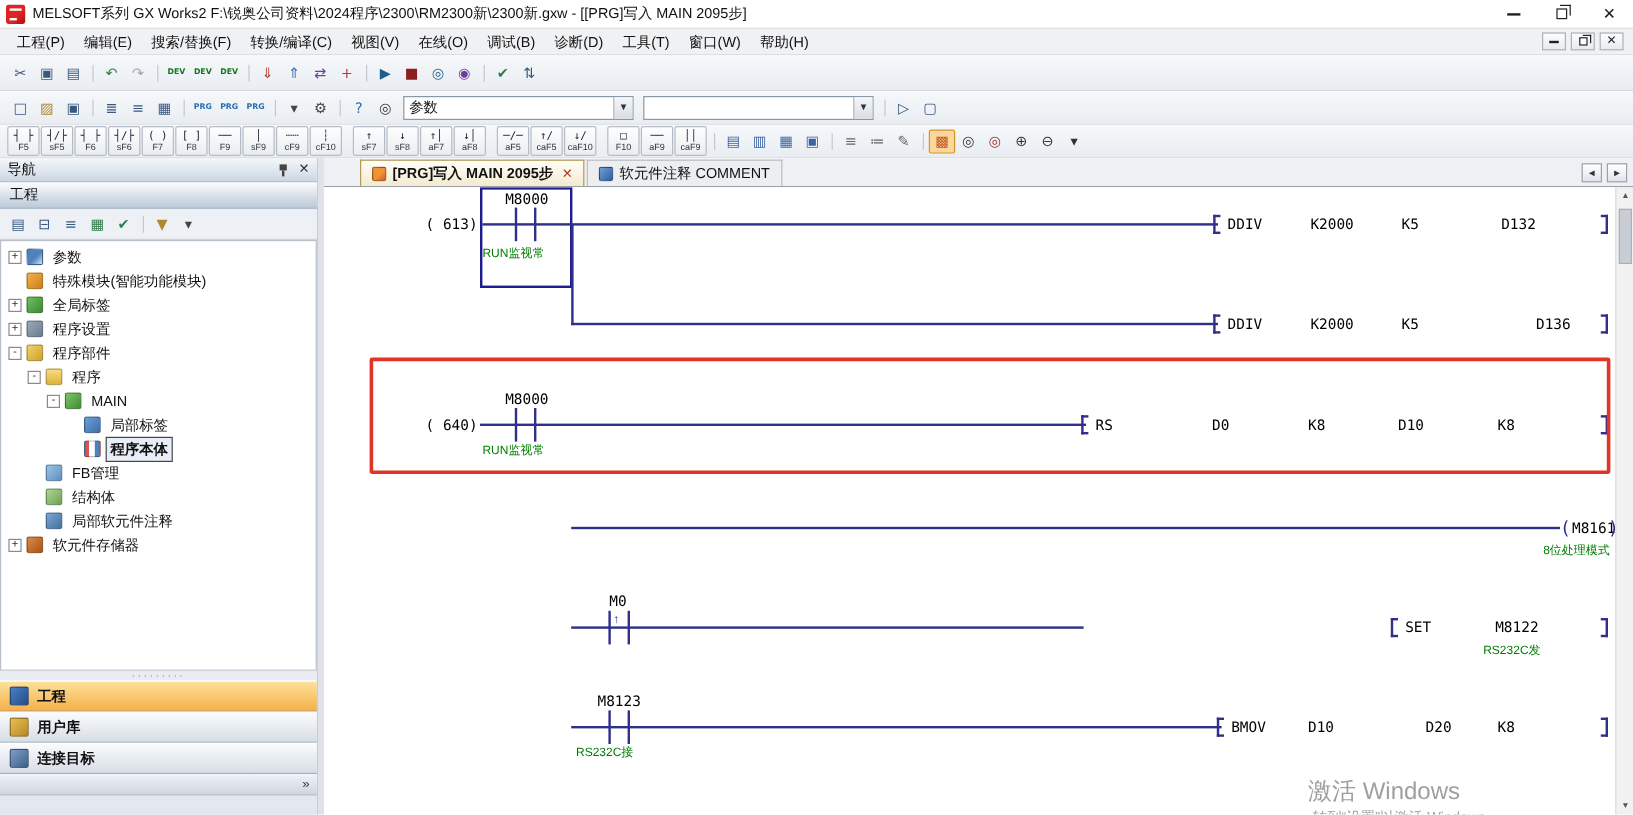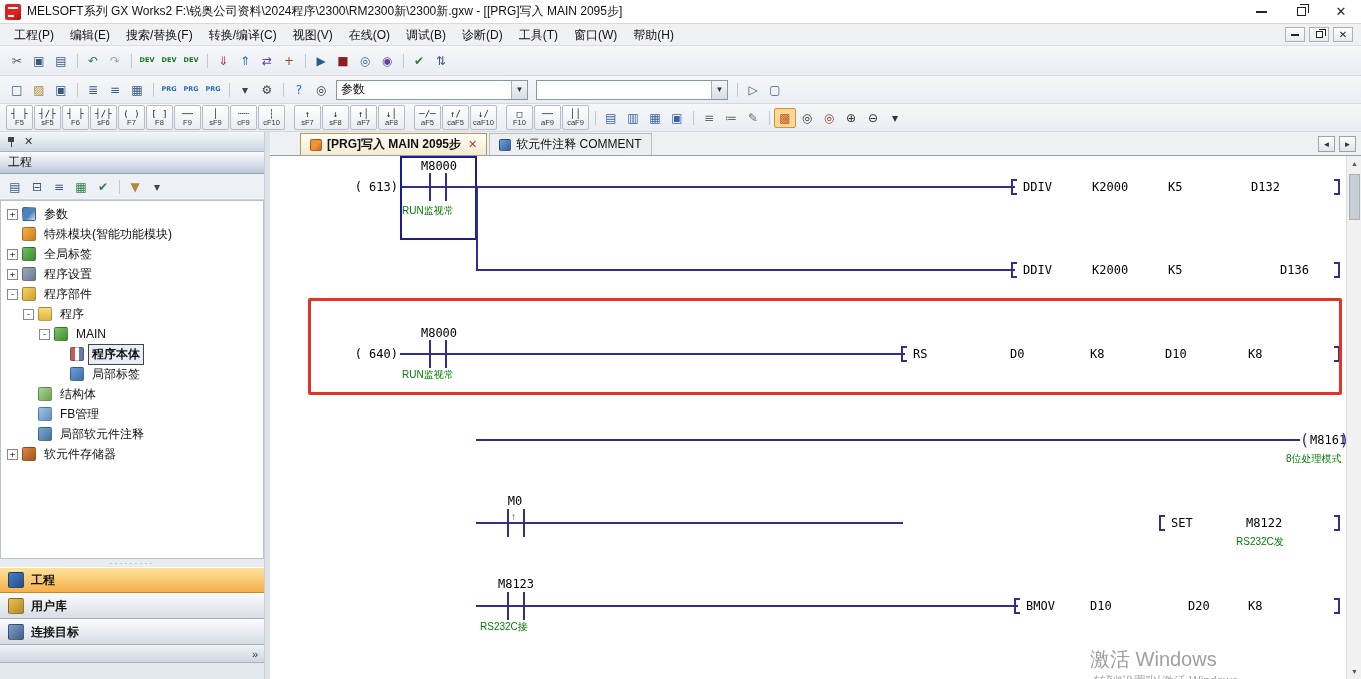--- a/index.html
+++ b/index.html
@@ -485,20 +485,21 @@
       </span>
 
       <span class="tbtn">
         <span class="g" style="color: rgb(51, 51, 51);">▾</span>
       </span>
 
   </div>
 
   <div id="nav">
     <div class="nav-header">
+      <span class="t">导航</span>
       <span class="pin"></span>
       <span class="xg">✕</span>
     </div>
     <div class="nav-section">
       <span>工程</span>
     </div>
     <div class="nav-tools">
 
         <span class="tbtn">
           <span class="g" style="color: rgb(57, 88, 127);">▤</span>
@@ -567,42 +568,42 @@
           <span class="ticon ic-folder"></span>
           <span class="tlabel">程序</span>
         </div>
 
         <div class="titem lvl3">
           <span class="exp">-</span>
           <span class="ticon ic-main"></span>
           <span class="tlabel">MAIN</span>
         </div>
 
+        <div class="titem lvl4">
+          <span class="exp"></span>
+          <span class="ticon ic-locallabel"></span>
+          <span class="tlabel">局部标签</span>
+        </div>
+
         <div class="titem lvl4 sel">
           <span class="exp"></span>
           <span class="ticon ic-body"></span>
           <span class="tlabel">程序本体</span>
         </div>
 
-        <div class="titem lvl4">
+        <div class="titem lvl2">
           <span class="exp"></span>
-          <span class="ticon ic-locallabel"></span>
-          <span class="tlabel">局部标签</span>
+          <span class="ticon ic-fb"></span>
+          <span class="tlabel">FB管理</span>
         </div>
 
         <div class="titem lvl2">
           <span class="exp"></span>
           <span class="ticon ic-struct"></span>
           <span class="tlabel">结构体</span>
-        </div>
-
-        <div class="titem lvl2">
-          <span class="exp"></span>
-          <span class="ticon ic-fb"></span>
-          <span class="tlabel">FB管理</span>
         </div>
 
         <div class="titem lvl2">
           <span class="exp"></span>
           <span class="ticon ic-comment"></span>
           <span class="tlabel">局部软元件注释</span>
         </div>
 
         <div class="titem lvl1">
           <span class="exp">+</span>

